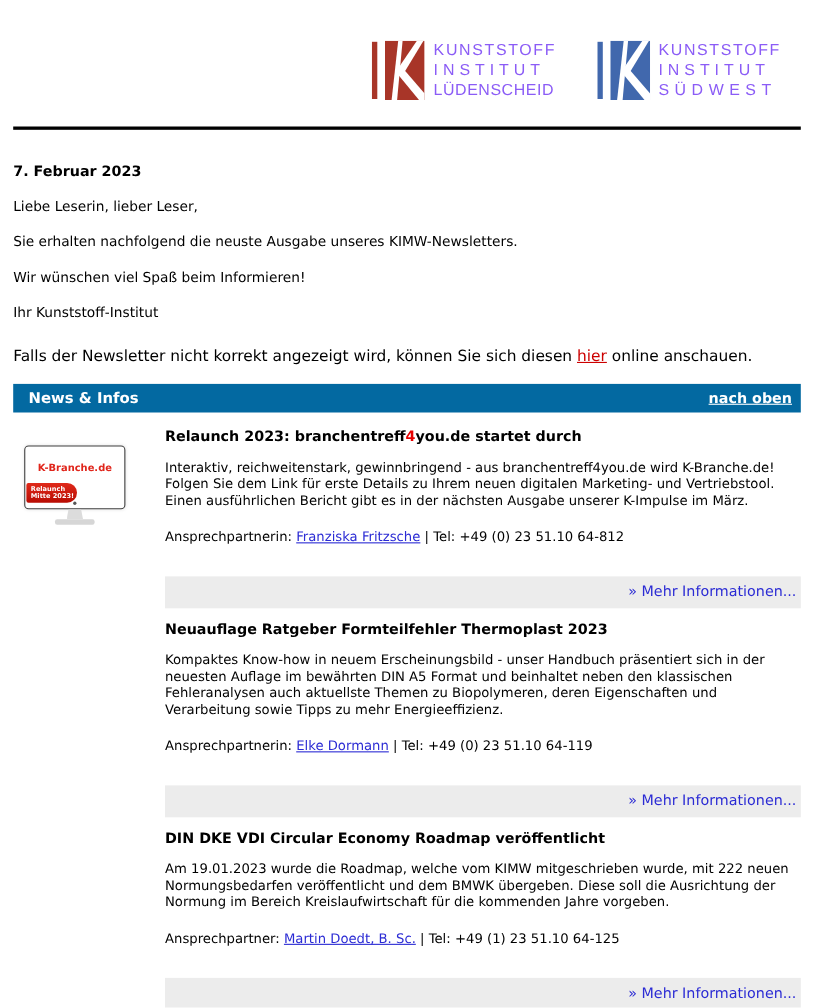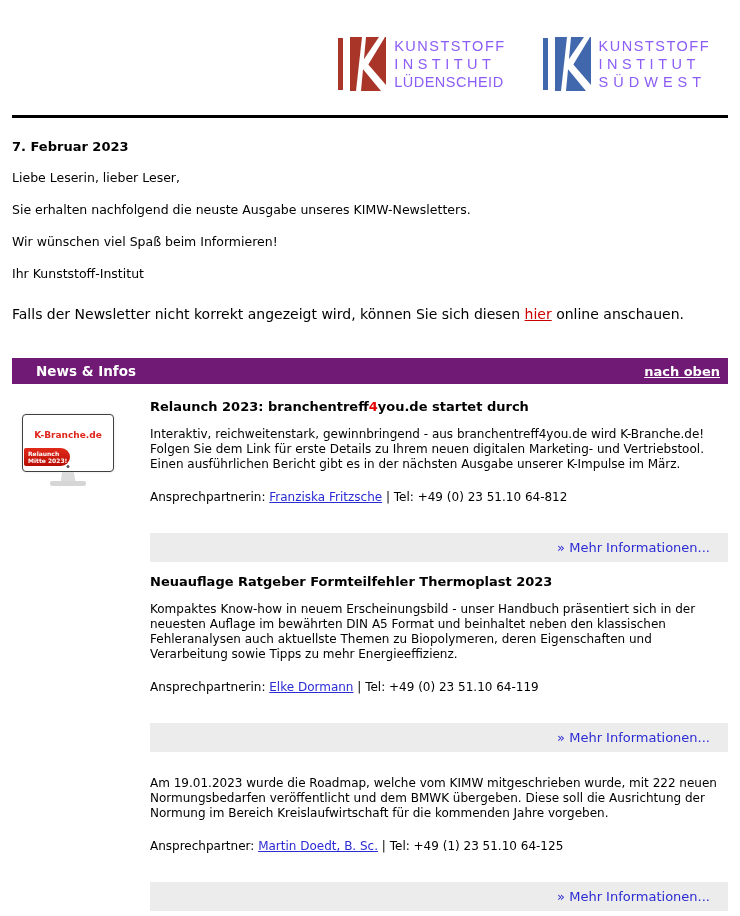--- a/index.html
+++ b/index.html
@@ -19,48 +19,48 @@
   .logo svg { display:block; }
   .logo-text { color:#8b5cf6; font-family:Liberation Sans, sans-serif; font-size:14.5px; line-height:18px; white-space:nowrap; }
   .ls-a { letter-spacing:1.5px; }
   .ls-b { letter-spacing:4.5px; }
   .ls-tight { letter-spacing:0.5px; }
   .ls-wide  { letter-spacing:5px; }
 
   .rule { height:3px; background:#000000; margin:0; }
 
   
-  .intro { padding-top:21px; }
+  .intro { padding-top:31px; }
   .date { font-weight:bold; font-size:13px; margin:0 0 16px 0; }
   .intro p.line { margin:16px 0 14px 0; font-size:12.5px; line-height:16px; }
   .footnote { margin:26px 0 0 0; font-size:14px; line-height:13px; }
   .footnote a { color:#cc0000; text-decoration:underline; }
 
   
   .banner {
-    margin-top:37px; height:26px; background:#701a75; color:#ffffff;
+    margin-top:18px; height:26px; background:#0369a1; color:#ffffff;
     display:flex; align-items:center; justify-content:space-between;
-    padding:0 8px 0 24px; font-weight:bold;
+    padding:0 8px 0 14px; font-weight:bold;
   }
   .banner .banner-title { font-size:13.5px; }
   .banner a { color:#ffffff; font-size:13px; text-decoration:underline; }
 
   
   .news-item { display:flex; margin-top:12px; }
   .news-item.first { margin-top:15px; }
   .img-col { width:138px; flex:0 0 138px; }
   .text-col { flex:1; min-width:0; }
   .news-title { margin:0; font-size:13px; line-height:16px; font-weight:bold; }
   .news-title .accent { color:#e60000; }
   .news-body { margin:12px 0 0 0; font-size:12px; line-height:15px; white-space:pre-line; }
   .news-contact { margin:17px 0 0 0; font-size:12px; line-height:16px; }
   .news-contact a { color:#2b2bd4; }
   .more-bar {
     margin-top:28px; height:29px; background:#ececec;
-    display:flex; align-items:center; justify-content:flex-end; padding-right:18px;
+    display:flex; align-items:center; justify-content:flex-end; padding-right:4px;
   }
   .more-bar a { color:#2b2bd4; font-size:13px; text-decoration:none; }
 
   
   .monitor { margin:15px 0 0 10px; width:92px; }
   .monitor-front {
     width:90px; height:56px; background:#ffffff; border:1px solid #404040;
     border-radius:4px; position:relative; box-shadow:0 0 3px rgba(0,0,0,0.10);
   }
   .monitor-screen-text {
@@ -177,20 +177,21 @@
       <p class="news-contact"><span>Ansprechpartnerin: </span><a href="#">Elke Dormann</a><span> | Tel: +49 (0) 23 51.10 64-119</span></p>
       <div class="more-bar">
         <a href="#">» Mehr Informationen...</a>
       </div>
     </div>
   </article>
 
   <article class="news-item">
     <div class="img-col"></div>
     <div class="text-col">
+      <h3 class="news-title"><span>DIN DKE VDI Circular Economy Roadmap veröffentlicht</span><span class="accent"></span><span></span></h3>
       <p class="news-body">Am 19.01.2023 wurde die Roadmap, welche vom KIMW mitgeschrieben wurde, mit 222 neuen
 Normungsbedarfen veröffentlicht und dem BMWK übergeben. Diese soll die Ausrichtung der
 Normung im Bereich Kreislaufwirtschaft für die kommenden Jahre vorgeben.</p>
       <p class="news-contact"><span>Ansprechpartner: </span><a href="#">Martin Doedt, B. Sc.</a><span> | Tel: +49 (1) 23 51.10 64-125</span></p>
       <div class="more-bar">
         <a href="#">» Mehr Informationen...</a>
       </div>
     </div>
   </article>
 

